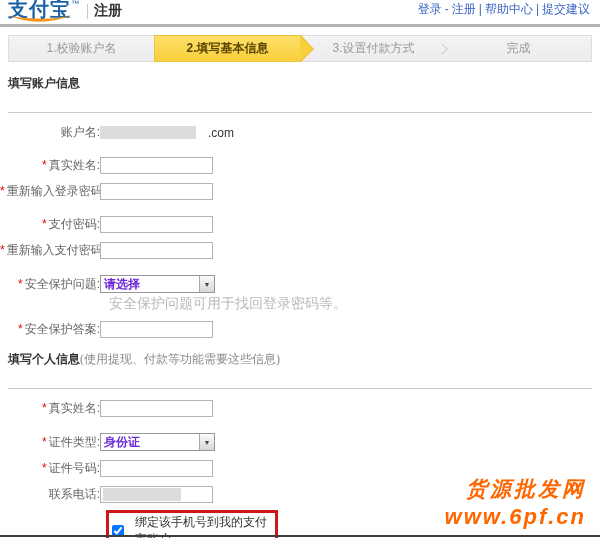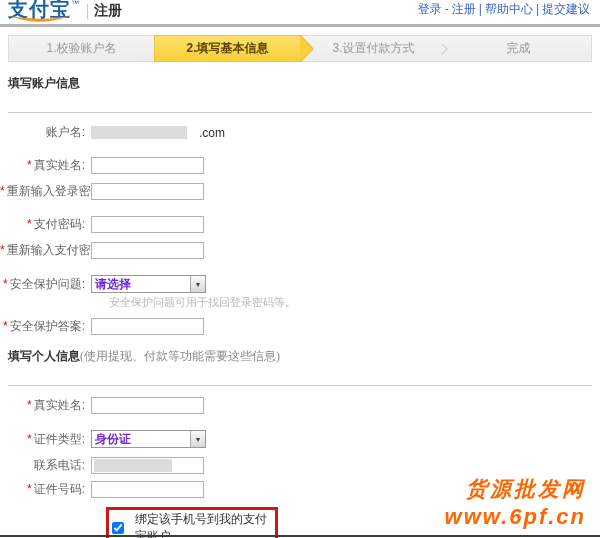--- a/index.html
+++ b/index.html
@@ -29,30 +29,30 @@
   .chev { width:8px; height:8px; border-top:1px solid #ccc; border-right:1px solid #ccc; transform:rotate(45deg); align-self:center; margin-left:-8px; }
 
   
   .section-title { margin:13px 8px 4px 8px; padding-bottom:20px; border-bottom:1px solid #ccc; font-weight:bold; color:#333; }
   .section-sub { font-weight:normal; color:#888; font-size:12px;font-family:Liberation Serif, serif; }
 
   
   .form { margin-top:11px; }
   .row { display:flex; align-items:center; margin-bottom:9px; }
   .row.tight { margin-bottom:7px; }
-  .lbl { width:91px; text-align:right; color:#666; padding-right:6px; white-space:nowrap; }
+  .lbl { width:100px; text-align:right; color:#666; padding-right:0; white-space:nowrap; }
   .star { color:#e00; margin-right:2px; }
   .tb { width:113px; height:17px; border:1px solid #b3b3b3; background:#fff; font-size:12px; padding:0 2px; }
   .mask { background:#dcdcdc; height:13px; width:96px; display:inline-block; }
   .suffix { color:#333; margin-left:12px; }
   .gap { height:7px; }
   .sel { width:115px; height:18px; border:1px solid #989898; background:#fff; display:flex; align-items:center; justify-content:space-between; cursor:pointer; }
   .sel-val { font-weight:bold; color:#6d28d9; padding-left:3px; }
   .sel-btn { width:15px; height:16px; background:linear-gradient(#fafafa,#d8d8d8); border-left:1px solid #aaa; display:flex; align-items:center; justify-content:center; font-size:7px; color:#444; }
-  .hint-row { margin:-5px 0 8px 109px; color:#b9b9b9; font-size:11px; }
+  .hint-row { margin:-5px 0 8px 109px; color:#b9b9b9; font-size:14px; }
   .phone-box { width:113px; height:17px; border:1px solid #b3b3b3; background:#fff; display:flex; align-items:center; padding-left:2px; }
   .phone-box .mask { width:78px; }
 
   
   .bind-box { margin:2px 0 0 106px; width:172px; border:3px solid #d01616; padding:1px 3px; }
   .bind-line1 { display:flex; align-items:center; color:#333;gap:8px; }
   .bind-line1 input { width:12px; height:12px; margin-right:3px; }
   .bind-link { color:#2f7bc4; margin-left:16px; cursor:pointer; }
 
   .watermark { position:absolute; right:14px; bottom:8px; text-align:right; color:#ff6600; font-style:italic; font-weight:bold; line-height:1.25; font-size:21px; letter-spacing:3px; }
@@ -139,29 +139,29 @@
       <input class="tb" type="text" style="">
     </div>
     <div class="gap"></div>
     <div class="row">
       <span class="lbl"><span class="star">*</span><span>证件类型:</span></span>
       <div class="sel">
         <span class="sel-val">身份证</span>
         <span class="sel-btn">▼</span>
       </div>
     </div>
+    <div class="row">
+      <span class="lbl"><span class="star">*</span><span>证件号码:</span></span>
+      <input class="tb" type="text" style="">
+    </div>
     <div class="row tight">
       <span class="lbl">联系电话:</span>
       <div class="phone-box">
         <span class="mask"></span>
       </div>
-    </div>
-    <div class="row">
-      <span class="lbl"><span class="star">*</span><span>证件号码:</span></span>
-      <input class="tb" type="text" style="">
     </div>
 
     <div class="bind-box">
       <div class="bind-line1">
         <input type="checkbox" checked="checked" style="">
         <span>绑定该手机号到我的支付宝账户</span>
       </div>
       <div class="bind-link">为什么要绑定?</div>
     </div>
 

